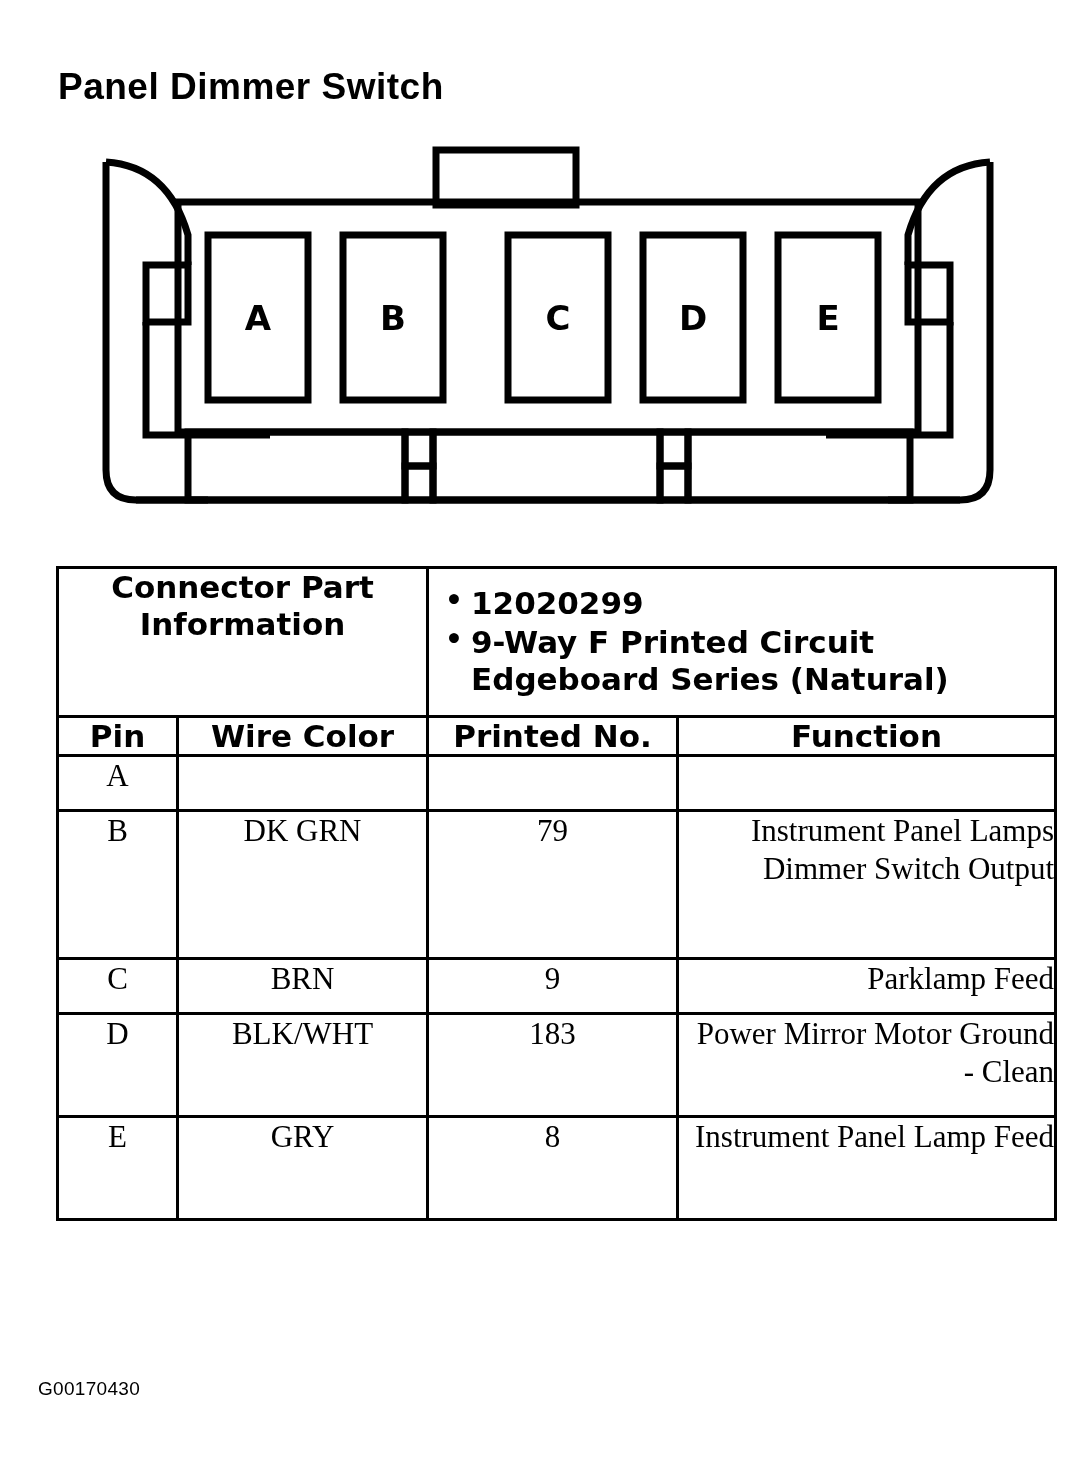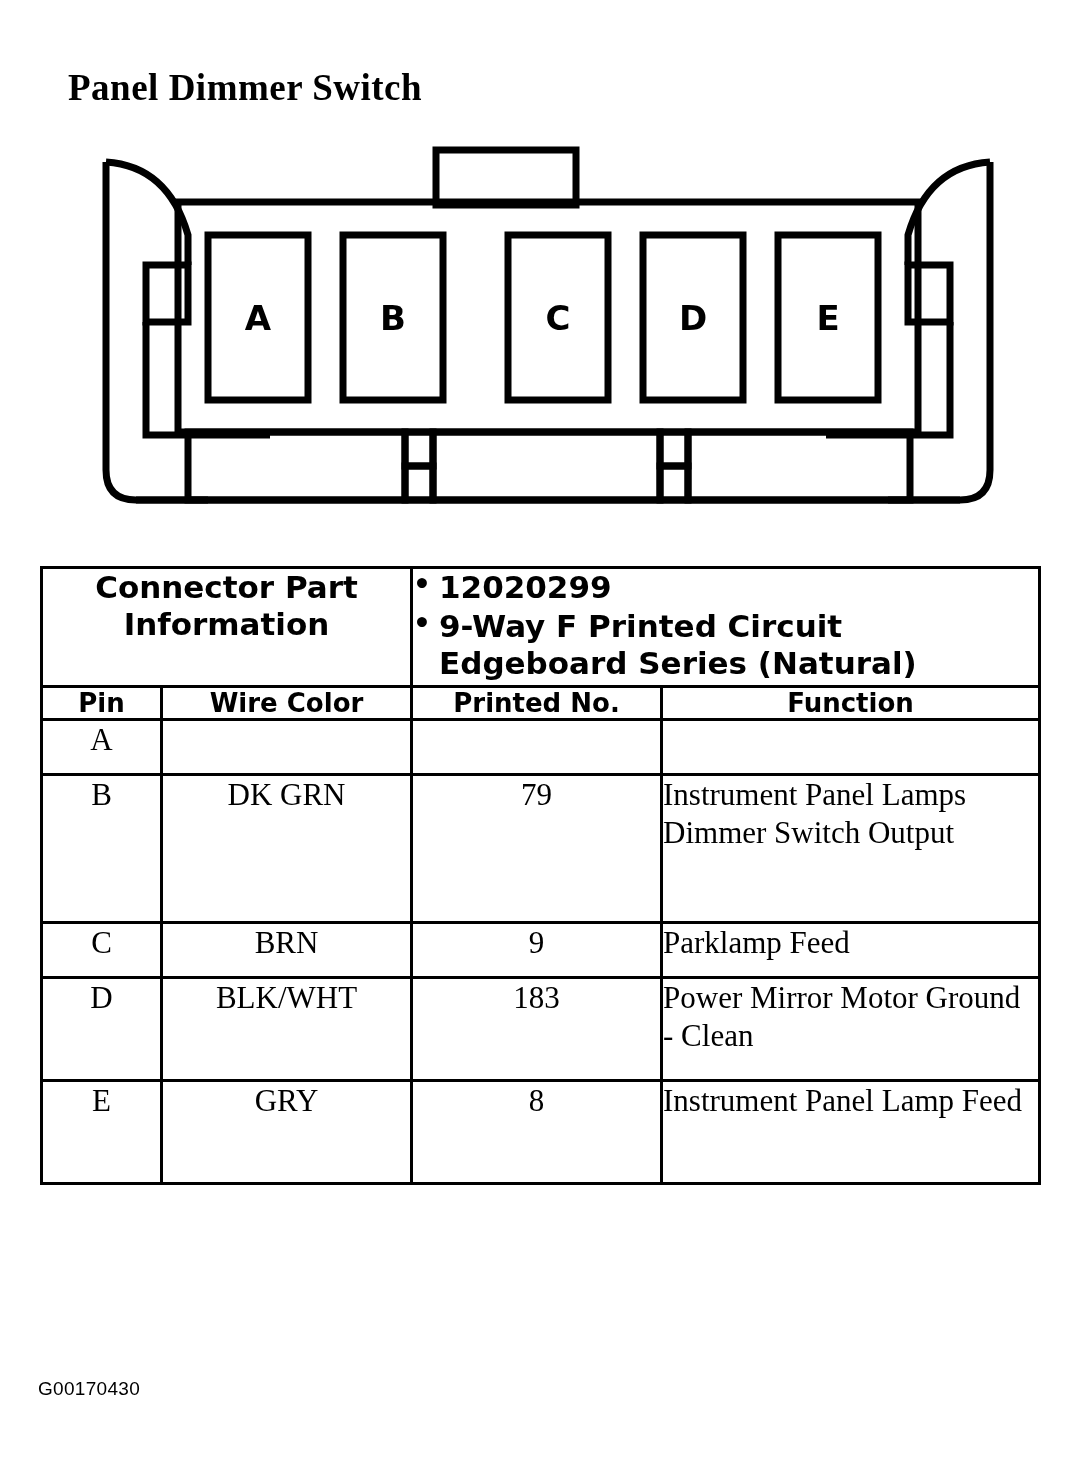--- a/index.html
+++ b/index.html
@@ -12,23 +12,23 @@
     height: 1477px;
     position: relative;
     font-family: "Liberation Sans", sans-serif;
     color: #000000;
     overflow: hidden;
   }
 
   
   #page-title {
     position: absolute;
-    left: 68px;
+    left: 58px;
     top: 66px;
-    font-family: Liberation Serif, serif;
+    font-family: Liberation Sans, sans-serif;
     font-weight: bold;
     font-size: 37px;
     letter-spacing: 0.5px;
     white-space: nowrap;
   }
 
   
   #connector-diagram {
     position: absolute;
     left: 88px;
@@ -46,21 +46,21 @@
     font-weight: bold;
     font-size: 34px;
     fill: #000000;
     text-anchor: middle;
     dominant-baseline: middle;
   }
 
   
   #pin-table {
     position: absolute;
-    left: 40px;
+    left: 56px;
     top: 566px;
     width: 998px;
     border-collapse: collapse;
     table-layout: fixed;
   }
   #pin-table td {
     border: 3px solid #000000;
     padding: 0;
     vertical-align: top;
   }
@@ -69,38 +69,38 @@
     outline: none;
   }
   .col-pin    { width: 120px; }
   .col-wire   { width: 250px; }
   .col-circ   { width: 250px; }
   .col-func   { width: 378px; }
 
   .hdr-cell {
     font-family: "DejaVu Sans", sans-serif;
     font-weight: bold;
-    font-size: 26px;
+    font-size: 31px;
     text-align: center;
     line-height: 1.18;
     padding: 9px 4px 14px 4px;
   }
   .cpi-label {
     font-family: "DejaVu Sans", sans-serif;
     font-weight: bold;
     font-size: 31px;
     text-align: center;
     line-height: 1.2;
     padding: 14px 6px 0 6px;
   }
   .cpi-values {
     padding: 12px 8px 10px 28px;
   }
   .cpi-values ul {
-    margin: 0;
+    margin: 16px;
     padding: 0;
     list-style: none;
   }
   .cpi-values li {
     font-family: "DejaVu Sans", sans-serif;
     font-weight: bold;
     font-size: 31px;
     line-height: 1.2;
     position: relative;
     padding-left: 26px;
@@ -114,21 +114,21 @@
     font-size: 28px;
   }
 
   .body-cell {
     font-family: "Liberation Serif", "DejaVu Serif", serif;
     font-size: 31px;
     line-height: 1.22;
     padding: 6px 4px 8px 4px;
   }
   .ctr { text-align: center; }
-  .lft { text-align: left; padding-left: 14px; margin-top: 35px; }
+  .lft { text-align: right; padding-left: 14px; margin-top: 35px; }
 
   .row-a td { height: 52px; }
   .row-b td { height: 145px; }
   .row-c td { height: 52px; }
   .row-d td { height: 100px; }
   .row-e td { height: 100px; }
 
   
   #figure-code {
     position: absolute;

